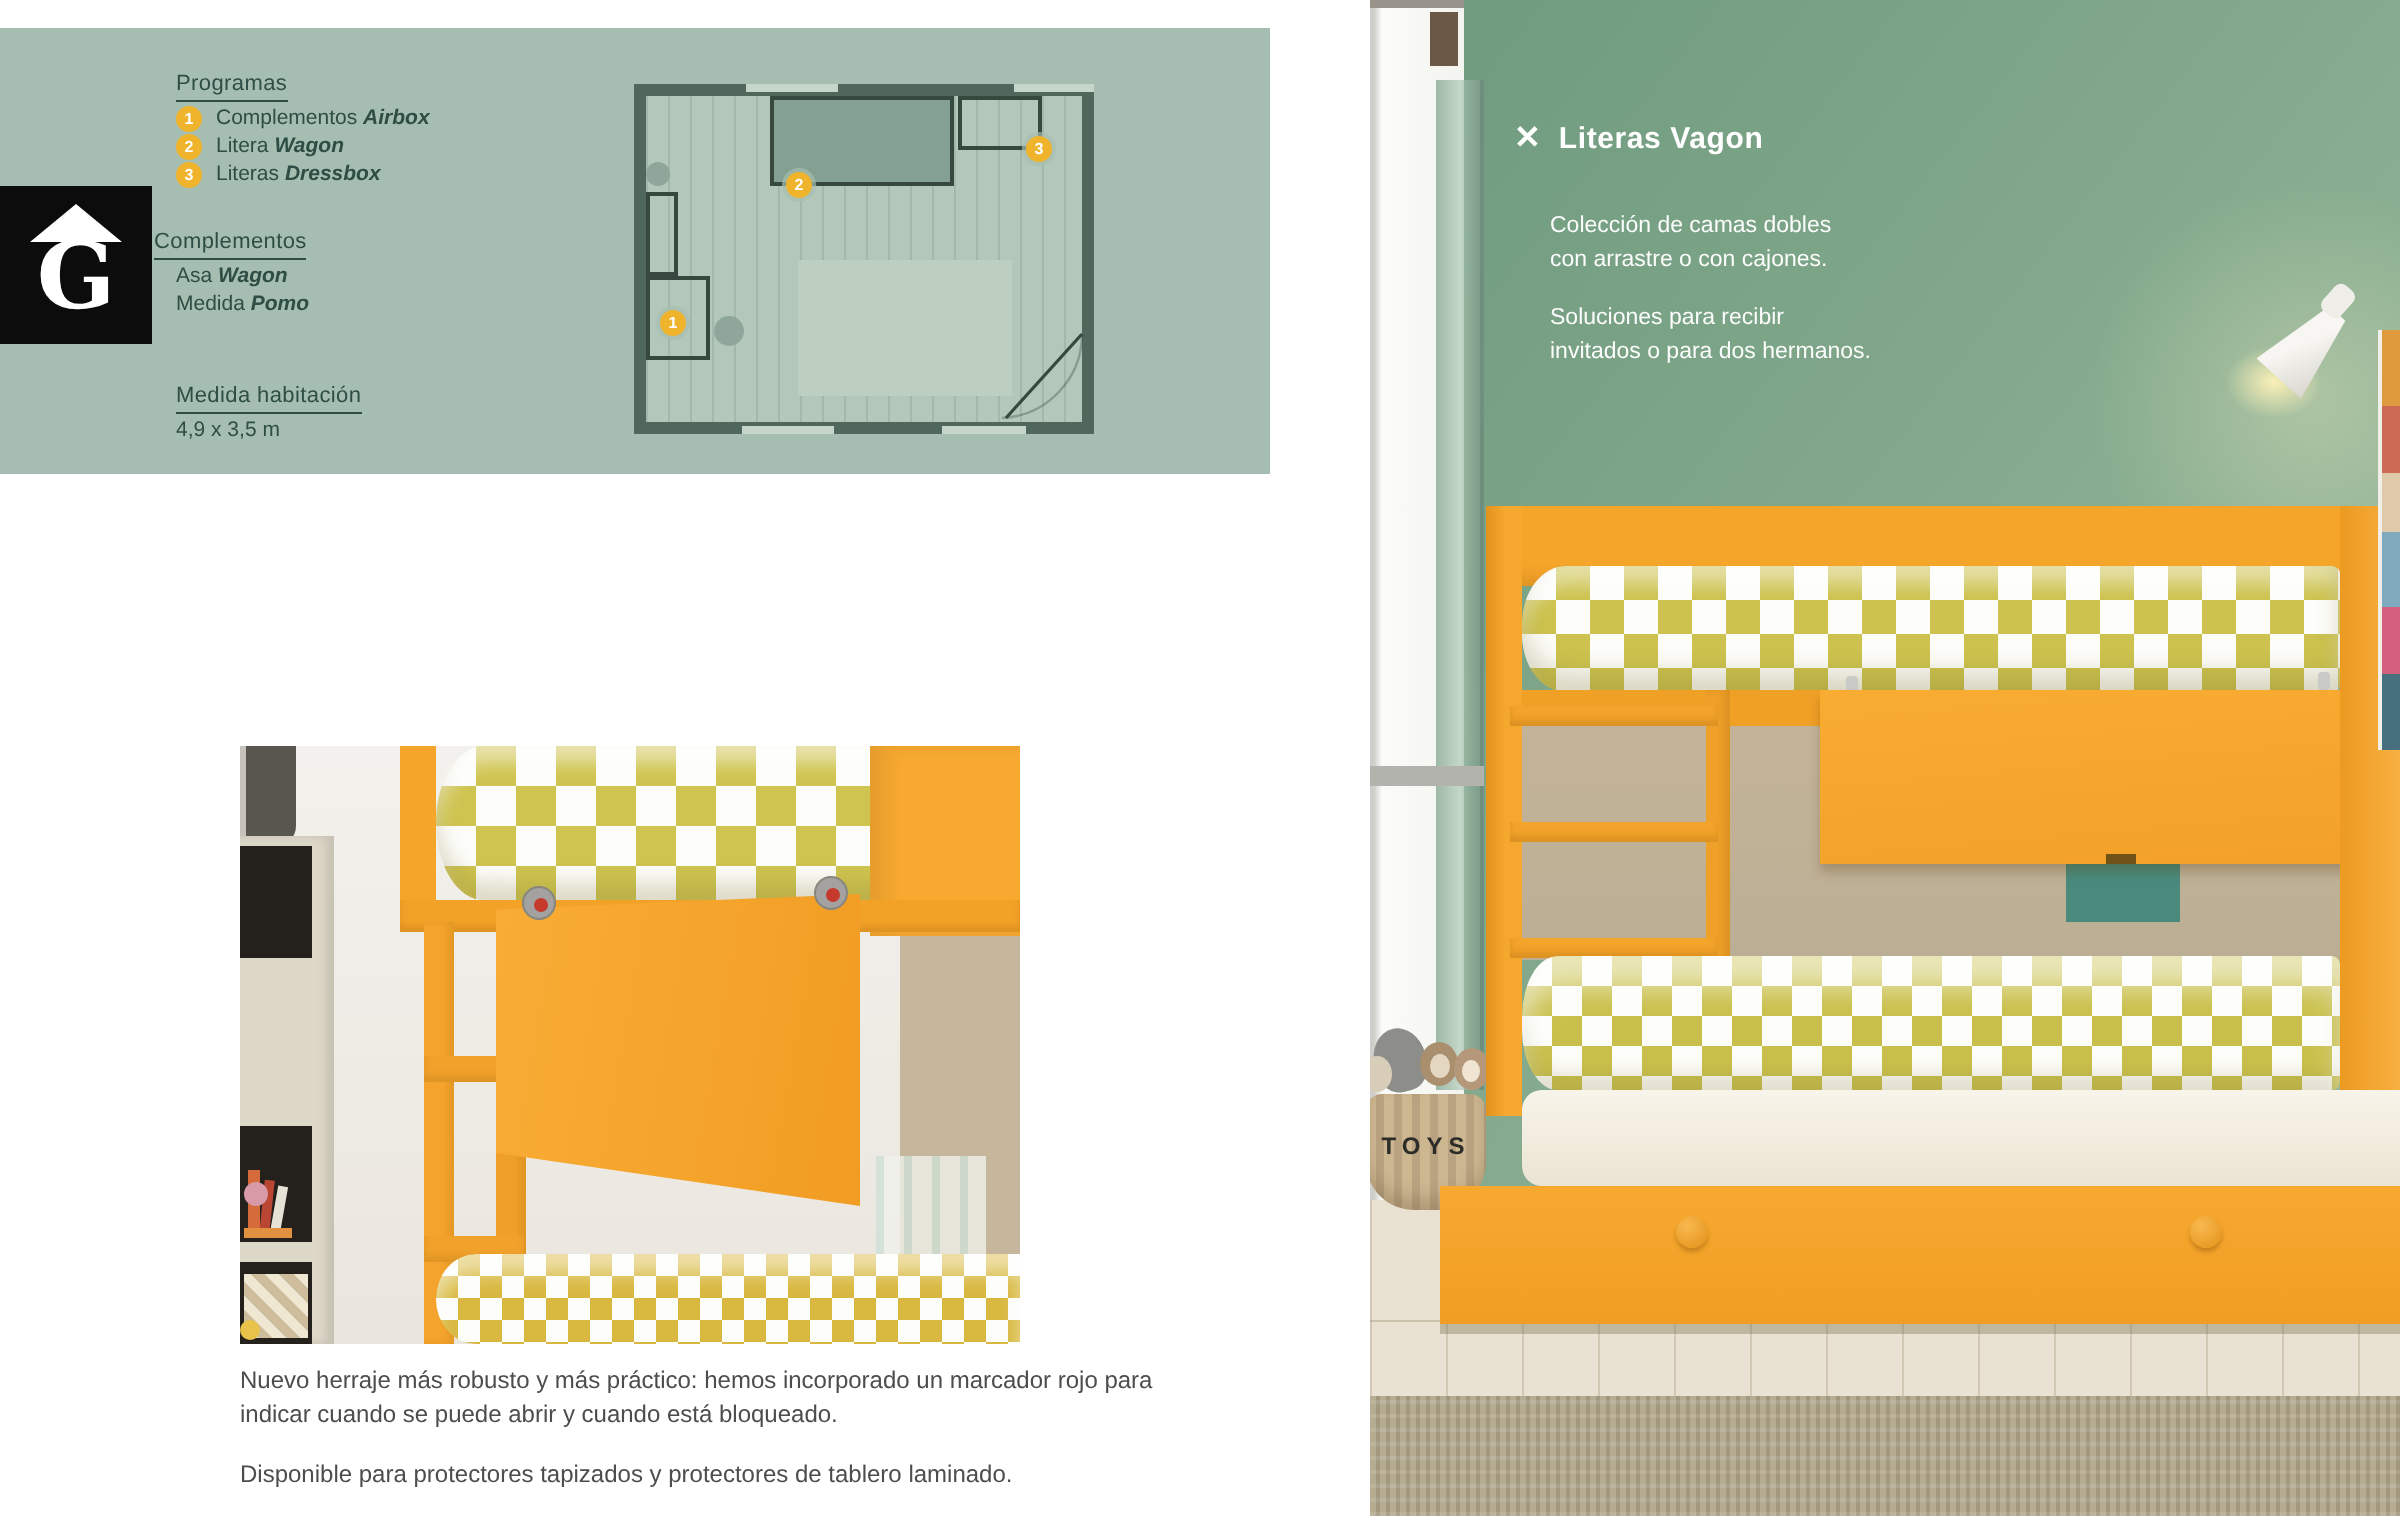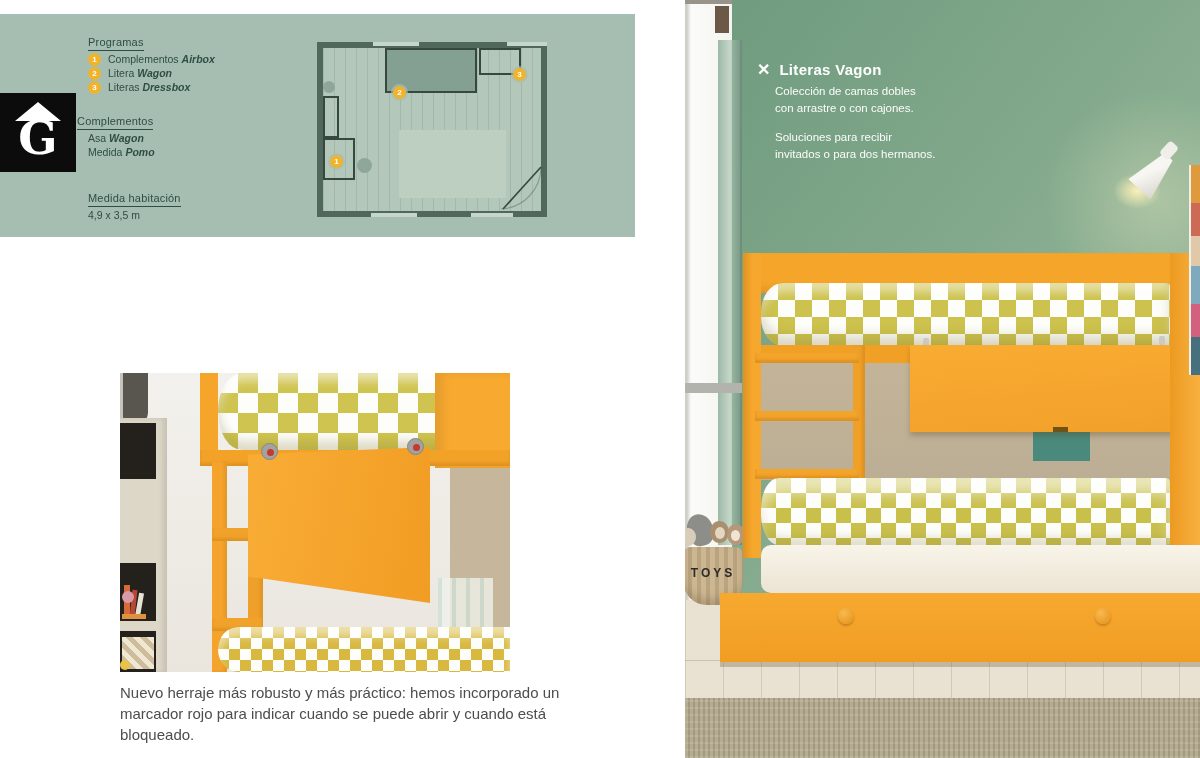--- a/index.html
+++ b/index.html
@@ -94,21 +94,21 @@
   .dp-marker::after { content:""; position:absolute; left:5px; top:5px; width:7px; height:7px;
     border-radius:50%; background:#c53a2c; }
   .dp-mat-low { position:absolute; left:98px; top:254px; width:292px; height:45px;
     --d:#d8b83e; background-size:22px 22px; background-position:0 0,11px 11px;
     border-radius:20px 0 0 20px / 50% 0 0 50%;
     box-shadow:inset 0 10px 10px rgba(255,255,255,.55); }
 
   
   .details { left:120px; top:682px; width:482px; color:#4d4d4d; }
   .details h3 { font-size:11px; font-weight:bold; color:#3a3a3a; margin-bottom:5px; }
-  .details p { font-size:15px; line-height:1.4; margin-bottom:13px; }
+  .details p { font-size:12px; line-height:1.4; margin-bottom:13px; }
 
   
   .photo { left:685px; top:0; width:515px; height:758px; overflow:hidden; background:#85ab8e; }
   .ph-wall { position:absolute; inset:0;
     background:linear-gradient(128deg,#6e9a7e 0%,#7fa689 35%,#8fb295 65%,#a3bfa2 100%); }
   .ph-glow { position:absolute; left:360px; top:90px; width:220px; height:220px;
     background:radial-gradient(closest-side, rgba(255,246,205,.30), rgba(255,246,205,0)); }
   .ph-window { position:absolute; left:0; top:0; width:47px; height:600px;
     background:linear-gradient(90deg,#cfcfca 0 2px,#fbfbf9 6px,#f3f3ef 100%); }
   .ph-window-top { position:absolute; left:0; top:0; width:47px; height:4px; background:#98948c; }
@@ -176,21 +176,21 @@
     clip-path:polygon(32% 0,68% 0,100% 100%,0 100%); transform:rotate(42deg); }
   .lamp-neck { position:absolute; left:40px; top:-1px; width:12px; height:17px;
     background:#efeee9; border-radius:4px; transform:rotate(42deg); }
   .ph-poster { position:absolute; right:0; top:165px; width:11px; height:210px;
     border-left:2px solid #f2efe8;
     background:linear-gradient(180deg,#e09a3e 0 18%,#cd6a55 18% 34%,#e0c9a8 34% 48%,#7fa9bd 48% 66%,#d2607e 66% 82%,#46707e 82% 100%); }
 
   .ph-title-row { position:absolute; left:72px; top:61px; display:flex; align-items:center; gap:9px; color:#fff; }
   .ph-x { font-size:16px; font-weight:bold; line-height:1; }
   .ph-title { font-size:15px; font-weight:bold; letter-spacing:.3px; }
-  .ph-desc { position:absolute; left:90px; top:83px; color:rgba(255,255,255,.97);
+  .ph-desc { position:absolute; left:90px; top:105px; color:rgba(255,255,255,.97);
     font-size:11.5px; line-height:1.5; }
   .ph-desc .para { margin-bottom:11px; }
 </style>
 </head>
 <body>
 
 <div class="page">
 
   <div class="abs green-panel">
 
@@ -296,20 +296,21 @@
 
     <div class="dp-panel"></div>
     <div class="dp-marker" style="left:141px; top:70px;"></div>
     <div class="dp-marker" style="left:287px; top:65px;"></div>
 
     <div class="dp-mat-low harq"></div>
   </div>
 
   <div class="abs details">
     <p>Nuevo herraje más robusto y más práctico: hemos incorporado un marcador rojo para indicar cuando se puede abrir y cuando está bloqueado.</p>
+    <p>Disponible para protectores tapizados y protectores de tablero laminado.</p>
   </div>
 
   <div class="abs photo">
     <div class="ph-wall"></div>
     <div class="ph-glow"></div>
 
     <div class="ph-window"></div>
     <div class="ph-window-top"></div>
     <div class="ph-bracket"></div>
     <div class="ph-glass"></div>

